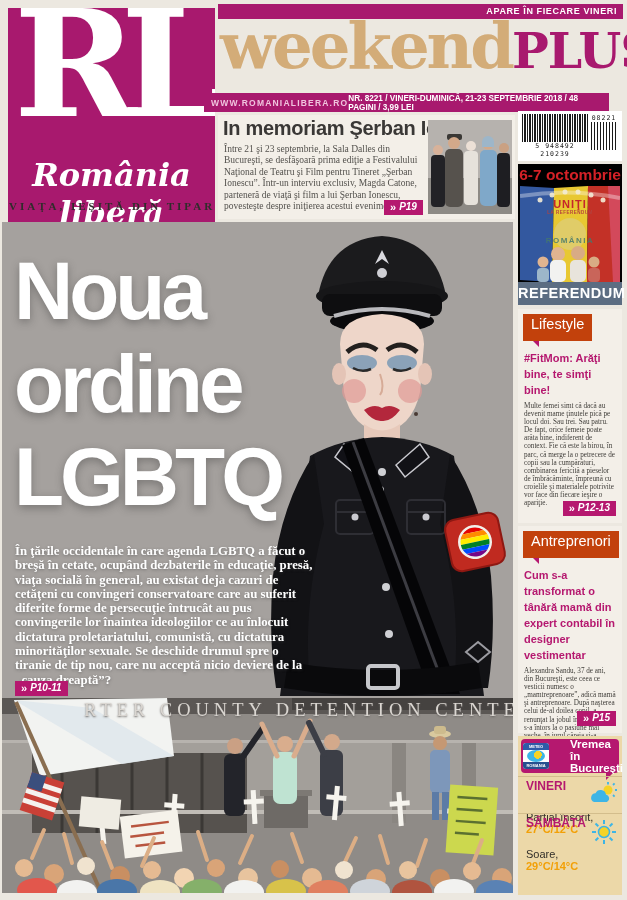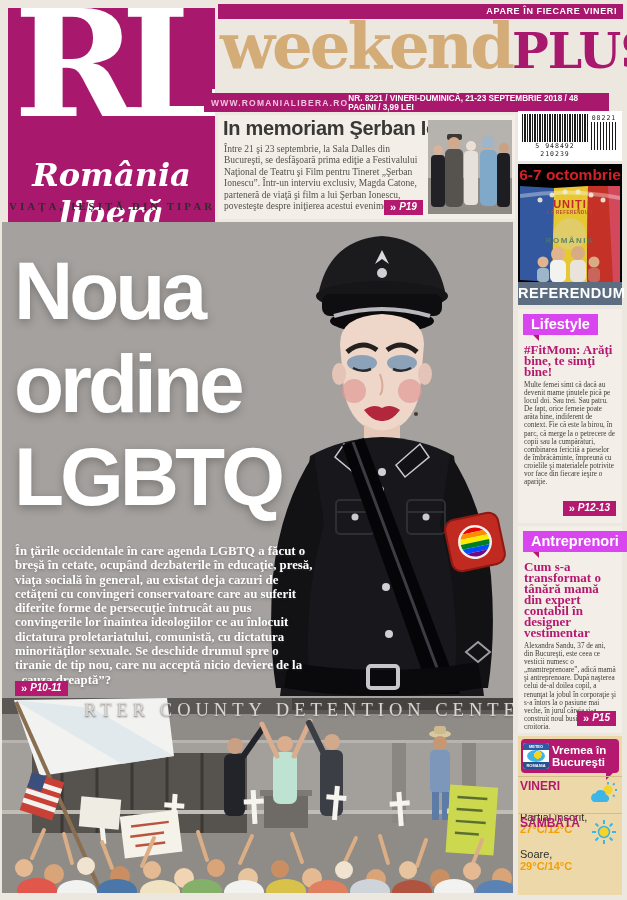--- a/index.html
+++ b/index.html
@@ -52,42 +52,42 @@
   .ref-img{position:absolute;top:22px;left:2px;width:100px;height:96px;}
   .ref-uniti{position:absolute;top:34px;left:0;right:0;text-align:center;color:#c5252b;font-weight:bold;font-size:11px;letter-spacing:1px;}
   .ref-sub{position:absolute;top:46px;left:0;right:0;text-align:center;color:#b5413d;font-weight:bold;font-size:4.5px;letter-spacing:.5px;}
   .ref-country{position:absolute;top:72px;left:0;right:0;text-align:center;color:#45796d;font-weight:bold;font-size:8px;letter-spacing:1.5px;opacity:.85;}
   .ref-label{position:absolute;bottom:0;left:0;right:0;height:23px;background:#5c6d82;color:#fff;
       font-weight:bold;font-size:14.5px;text-align:center;line-height:23px;letter-spacing:.5px;}
 
   .section{left:518px;width:104px;background:#f3efe8;}
   .sec-lifestyle{top:309px;height:214px;}
   .sec-antreprenori{top:526px;height:207px;}
-  .sec-tab{position:relative;display:inline-block;margin:5px 0 0 5px;background:#d946ef;color:#fff;
-      font-weight:bold;font-size:14.5px;padding:2px 8px 3px;}
+  .sec-tab{position:relative;display:inline-block;margin:5px 0 0 5px;background:#c2410c;color:#fff;
+      font-weight:normal;font-size:14.5px;padding:2px 8px 9px;}
   .sec-tab:after{content:"";position:absolute;left:10px;bottom:-6px;border:6px solid transparent;
       border-top-color:#b5186f;border-bottom:0;border-right:0;}
-  .sec-sub{margin:9px 6px 0;font-family:Liberation Serif, serif;font-weight:bold;font-size:13px;
-      line-height:11px;color:#b5186f;}
+  .sec-sub{margin:9px 6px 0;font-family:Liberation Sans, sans-serif;font-weight:bold;font-size:11px;
+      line-height:16px;color:#b5186f;}
   .sec-body{margin:4px 6px 0;font-family:"Liberation Serif",serif;font-size:7.2px;line-height:8.1px;color:#3e3c38;}
   .sec-badge{position:absolute;right:6px;bottom:7px;}
 
   .weather{left:518px;top:736px;width:104px;height:159px;background:#ecd8a8;}
   .w-head{position:relative;margin:3px;height:34px;background:#b5186f;border-radius:4px;
-      display:flex;align-items:center;gap:3px;padding:2px;box-sizing:border-box;}
+      display:flex;align-items:center;gap:21px;padding:2px;box-sizing:border-box;}
   .w-head:after{content:"";position:absolute;right:6px;bottom:-7px;border:7px solid transparent;
       border-top-color:#b5186f;border-bottom:0;border-left:0;}
   .w-logo{width:26px;height:26px;background:#fff;border-radius:3px;flex:none;position:relative;overflow:hidden;}
   .w-logo .band{position:absolute;left:0;right:0;height:7px;background:#2e5ba8;color:#fff;font-size:4px;
       font-weight:bold;text-align:center;line-height:7px;}
   .w-logo .band.b2{bottom:0;background:#27508f;}
   .w-logo .globe{position:absolute;left:4px;top:7px;width:18px;height:12px;border-radius:50%;
       background:radial-gradient(circle at 60% 40%,#f5d327 0 30%,#3db5e6 31% 100%);}
   .w-title{color:#fff;font-weight:bold;font-size:11.5px;line-height:12px;}
-  .w-row{position:relative;height:37px;padding:2px 2px 0;box-sizing:border-box;border-top:1px solid #d3bd8c;}
+  .w-row{position:relative;height:37px;padding:2px 8px 0;box-sizing:border-box;border-top:1px solid #d3bd8c;}
   .w-row:first-of-type{border-top:none;}
   .w-day{color:#b5186f;font-weight:bold;font-size:12px;}
   .w-cond{color:#322f2a;font-weight:normal;font-size:11px;margin-top:18px;}
   .w-temp{color:#f2a007;font-weight:bold;font-size:11px;}
   .w-icon{position:absolute;right:4px;top:4px;width:28px;height:28px;}
 
   
   .feature{left:2px;top:222px;width:511px;height:671px;background:#a5a19e;overflow:hidden;}
   .figure-svg{position:absolute;left:250px;top:2px;width:261px;height:478px;}
   .headline{position:absolute;left:12px;top:22px;color:#fff;font-weight:bold;font-size:82px;

